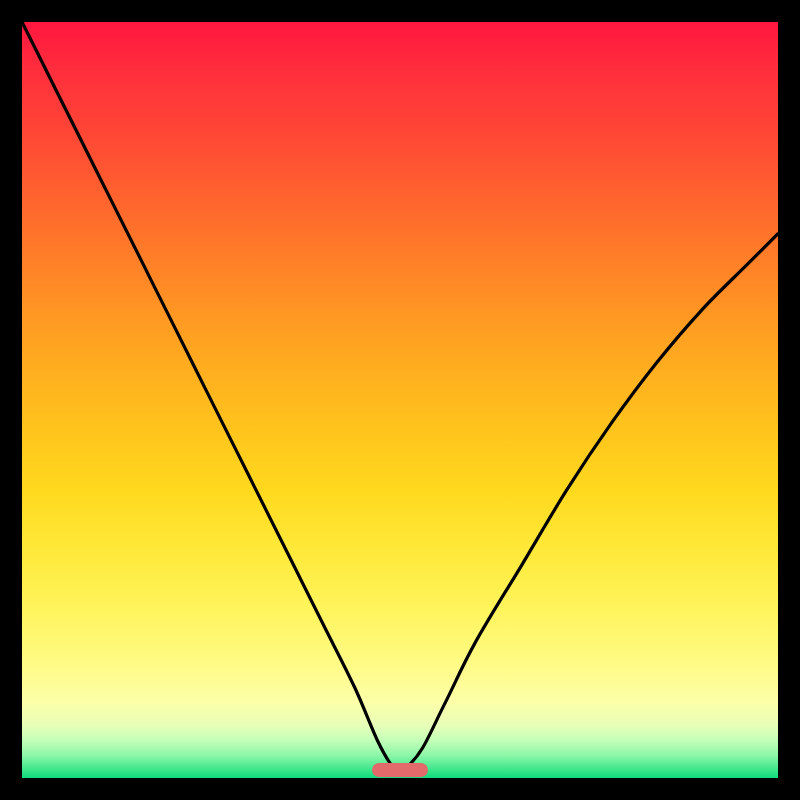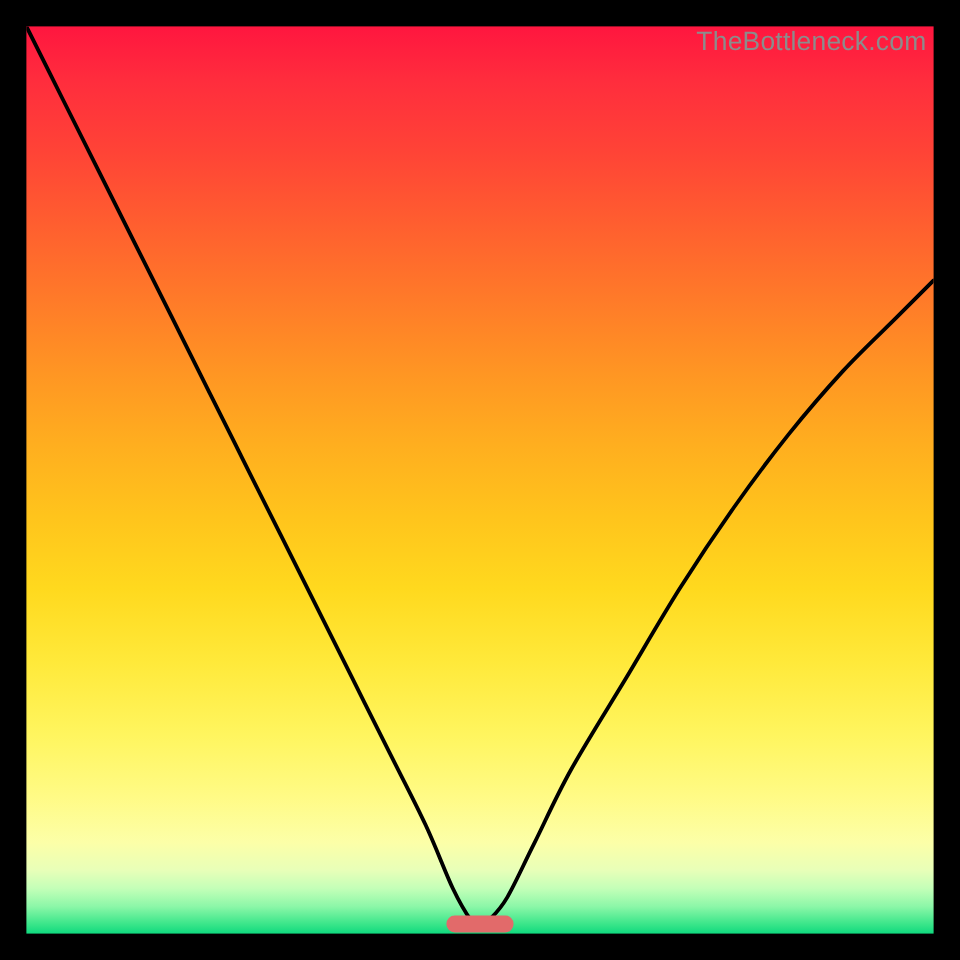--- a/index.html
+++ b/index.html
@@ -73,21 +73,20 @@
     transform: translate(-50%, -50%);
     pointer-events: none;
   }
 </style>
 </head>
 <body>
 
 <div class="frame">
   <div class="plot">
 
-    <div class="watermark">TheBottleneck.com</div>
 
     <svg class="curve" viewBox="0 0 756 756" preserveAspectRatio="none">
       <path id="curve-path" d="M 0.0 0.0 C 5.0 10.1, 20.2 40.3, 30.2 60.5 C 40.3 80.6, 50.4 100.8, 60.5 121.0 C 70.6 141.1, 80.6 161.3, 90.7 181.4 C 100.8 201.6, 110.9 221.8, 121.0 241.9 C 131.0 262.1, 141.1 282.2, 151.2 302.4 C 161.3 322.6, 171.4 342.7, 181.4 362.9 C 191.5 383.0, 201.6 403.2, 211.7 423.4 C 221.8 443.5, 231.8 463.7, 241.9 483.8 C 252.0 504.0, 262.1 524.2, 272.2 544.3 C 282.2 564.5, 292.3 584.6, 302.4 604.8 C 312.5 625.0, 323.8 646.4, 332.6 665.3 C 341.5 684.2, 349.0 705.0, 355.3 718.2 C 361.6 731.4, 366.7 739.6, 370.4 744.7 C 374.2 749.7, 375.5 748.4, 378.0 748.4 C 380.5 748.4, 381.8 748.4, 385.6 744.7 C 389.3 740.9, 394.4 736.5, 400.7 725.8 C 407.0 715.0, 414.5 698.0, 423.4 680.4 C 432.2 662.8, 441.0 642.6, 453.6 619.9 C 466.2 597.2, 483.8 569.5, 499.0 544.3 C 514.1 519.1, 529.2 492.7, 544.3 468.7 C 559.4 444.8, 574.6 422.1, 589.7 400.7 C 604.8 379.3, 619.9 359.1, 635.0 340.2 C 650.2 321.3, 665.3 303.7, 680.4 287.3 C 695.5 270.9, 713.2 254.5, 725.8 241.9 C 738.4 229.3, 751.0 216.7, 756.0 211.7" fill="none" stroke="#000" stroke-width="3.2" stroke-linecap="round" stroke-linejoin="round"></path>
     </svg>
 
     <div id="trough" class="trough-marker" style="left: 378px; top: 748.44px;"></div>
 
   </div>
 </div>
 

